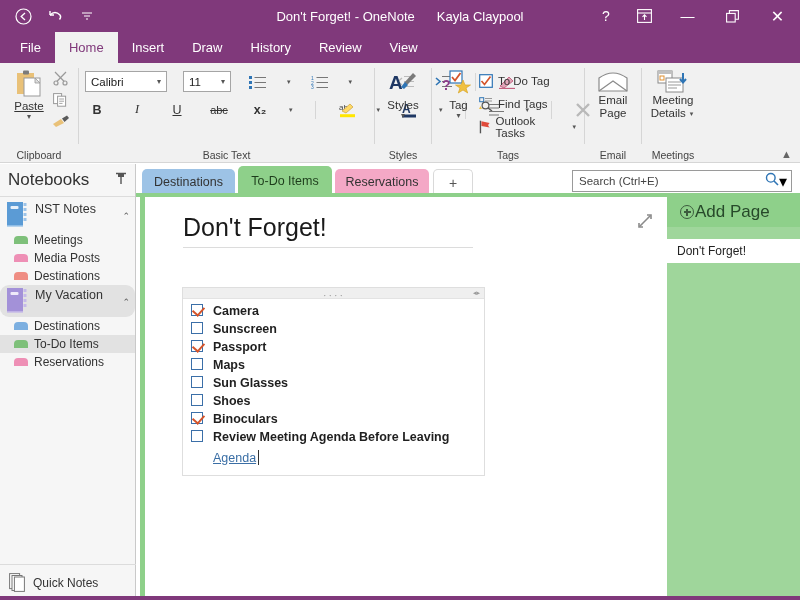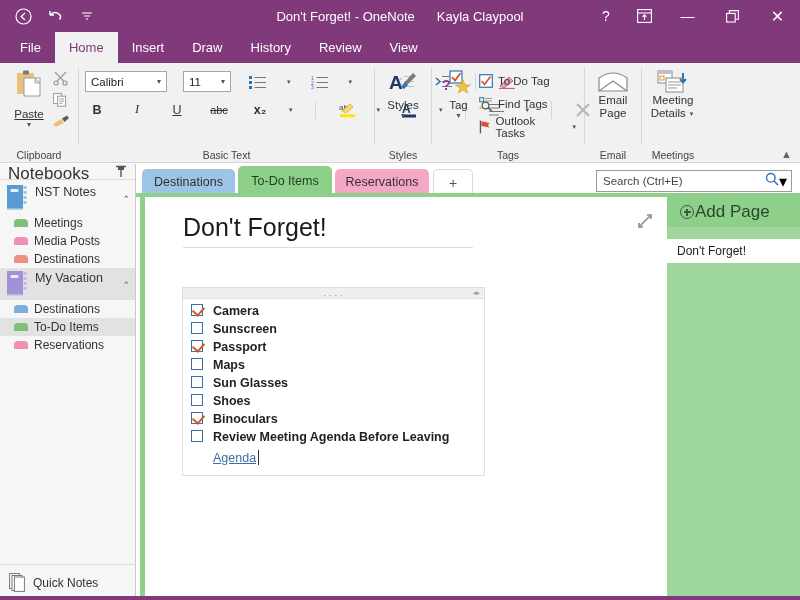--- a/index.html
+++ b/index.html
@@ -57,21 +57,21 @@
   }
   .rgroup { position: relative; height: 100px; display: flex; flex-direction: column; }
   .rgroup .gbody { flex: 1; display: flex; align-items: flex-start; padding: 4px 6px 0 6px; }
   .rgroup .glabel {
     height: 15px; font-size: 10.5px; color: #444; text-align: center; line-height: 15px;
   }
   .rsep { width: 1px; background: #d6d6d6; margin: 5px 0 18px 0; }
 
   
   .paste-btn { width: 46px; display: flex; flex-direction: column; align-items: center; padding-top: 2px; }
-  .paste-label { font-size: 11.5px; color: #333; margin-top: 9px; text-decoration: underline; }
+  .paste-label { font-size: 11.5px; color: #333; margin-top: 1px; text-decoration: underline; }
   .paste-caret { font-size: 8px; color: #555; line-height: 8px; margin-top: 1px; }
   .clip-small { display: flex; flex-direction: column; align-items: center; gap: 3px; padding-top: 4px; }
 
   
   .bt-rows { display: flex; flex-direction: column; gap: 5px; padding-top: 3px; }
   .bt-row { display: flex; align-items: center; gap: 16px; height: 23px; }
   .ctl-box {
     height: 21px; border: 1px solid #a5a5a5; background: #fff;
     display: flex; align-items: center; padding: 0 2px 0 5px; font-size: 11.5px; color: #222;
   }
@@ -98,30 +98,30 @@
   .ribbon-collapse {
     position: absolute; right: 8px; bottom: 2px; font-size: 11px; color: #666;
   }
 
   
   .sidebar {
     position: absolute; left: 0; top: 164px; width: 136px; height: 436px;
     background: #f6f6f6; border-right: 1px solid #c9c9c9;
   }
   .nb-header {
-    height: 16px; display: flex; padding: 0 8px;
+    height: 32px; display: flex; align-items: center; padding: 16px 8px;
     border-bottom: 1px solid #dcdcdc;
   }
   .nb-header .t { font-size: 17px; color: #333; flex: 1; }
   .nb-list { padding-top: 2px; }
   .nb-item {
     position: relative; display: flex; align-items: flex-start; gap: 5px;
     padding: 2px 4px 2px 6px; min-height: 20px;
   }
-  .nb-item.selected { background: #e2e2e2; }
+  .nb-item.selected { background: #e2e2e2; border-radius: 9px; }
   .nb-name { font-size: 12.5px; color: #333; line-height: 16px; flex: 1; }
   .nb-chev { position: absolute; right: 5px; top: 12px; font-size: 9px; color: #555; }
   .sec-item { display: flex; align-items: center; gap: 6px; padding: 1px 4px 1px 14px; height: 18px; }
   .sec-item.selected { background: #e2e2e2; }
   .sec-name { font-size: 12px; color: #333; }
   .sec-tab { width: 14px; height: 8px; border-radius: 4px 4px 0 0; flex: 0 0 14px; }
   .quicknotes {
     position: absolute; left: 0; bottom: 0; width: 136px; height: 36px;
     border-top: 1px solid #dcdcdc; display: flex; align-items: center; gap: 7px; padding-left: 9px;
   }
@@ -137,21 +137,21 @@
     border-radius: 5px 5px 0 0;
     display: flex; align-items: center; justify-content: center;
     font-size: 12.5px; color: #333;
   }
   .stab.active { top: 2px; height: 29px; background: #8ed08a; color: #1e3d1c; }
   .stab.plus { background: #fff; border: 1px solid #d9d9d9; border-bottom: none; color: #555; font-size: 14px; }
   .tab-underline {
     position: absolute; left: 136px; top: 193px; width: 664px; height: 4px; background: #8ed08a;
   }
   .searchbox {
-    position: absolute; right: 8px; top: 170px; width: 196px; height: 22px;
+    position: absolute; right: 8px; top: 170px; width: 220px; height: 22px;
     border: 1px solid #9a9a9a; background: #fff;
     display: flex; align-items: center; padding: 0 4px 0 6px;
   }
   .searchbox .sv { flex: 1; font-size: 11.5px; color: #444; }
 
   
   .canvas {
     position: absolute; left: 140px; top: 197px; width: 527px; height: 403px;
     background: #ffffff; border-left: 5px solid #8ed08a;
   }

